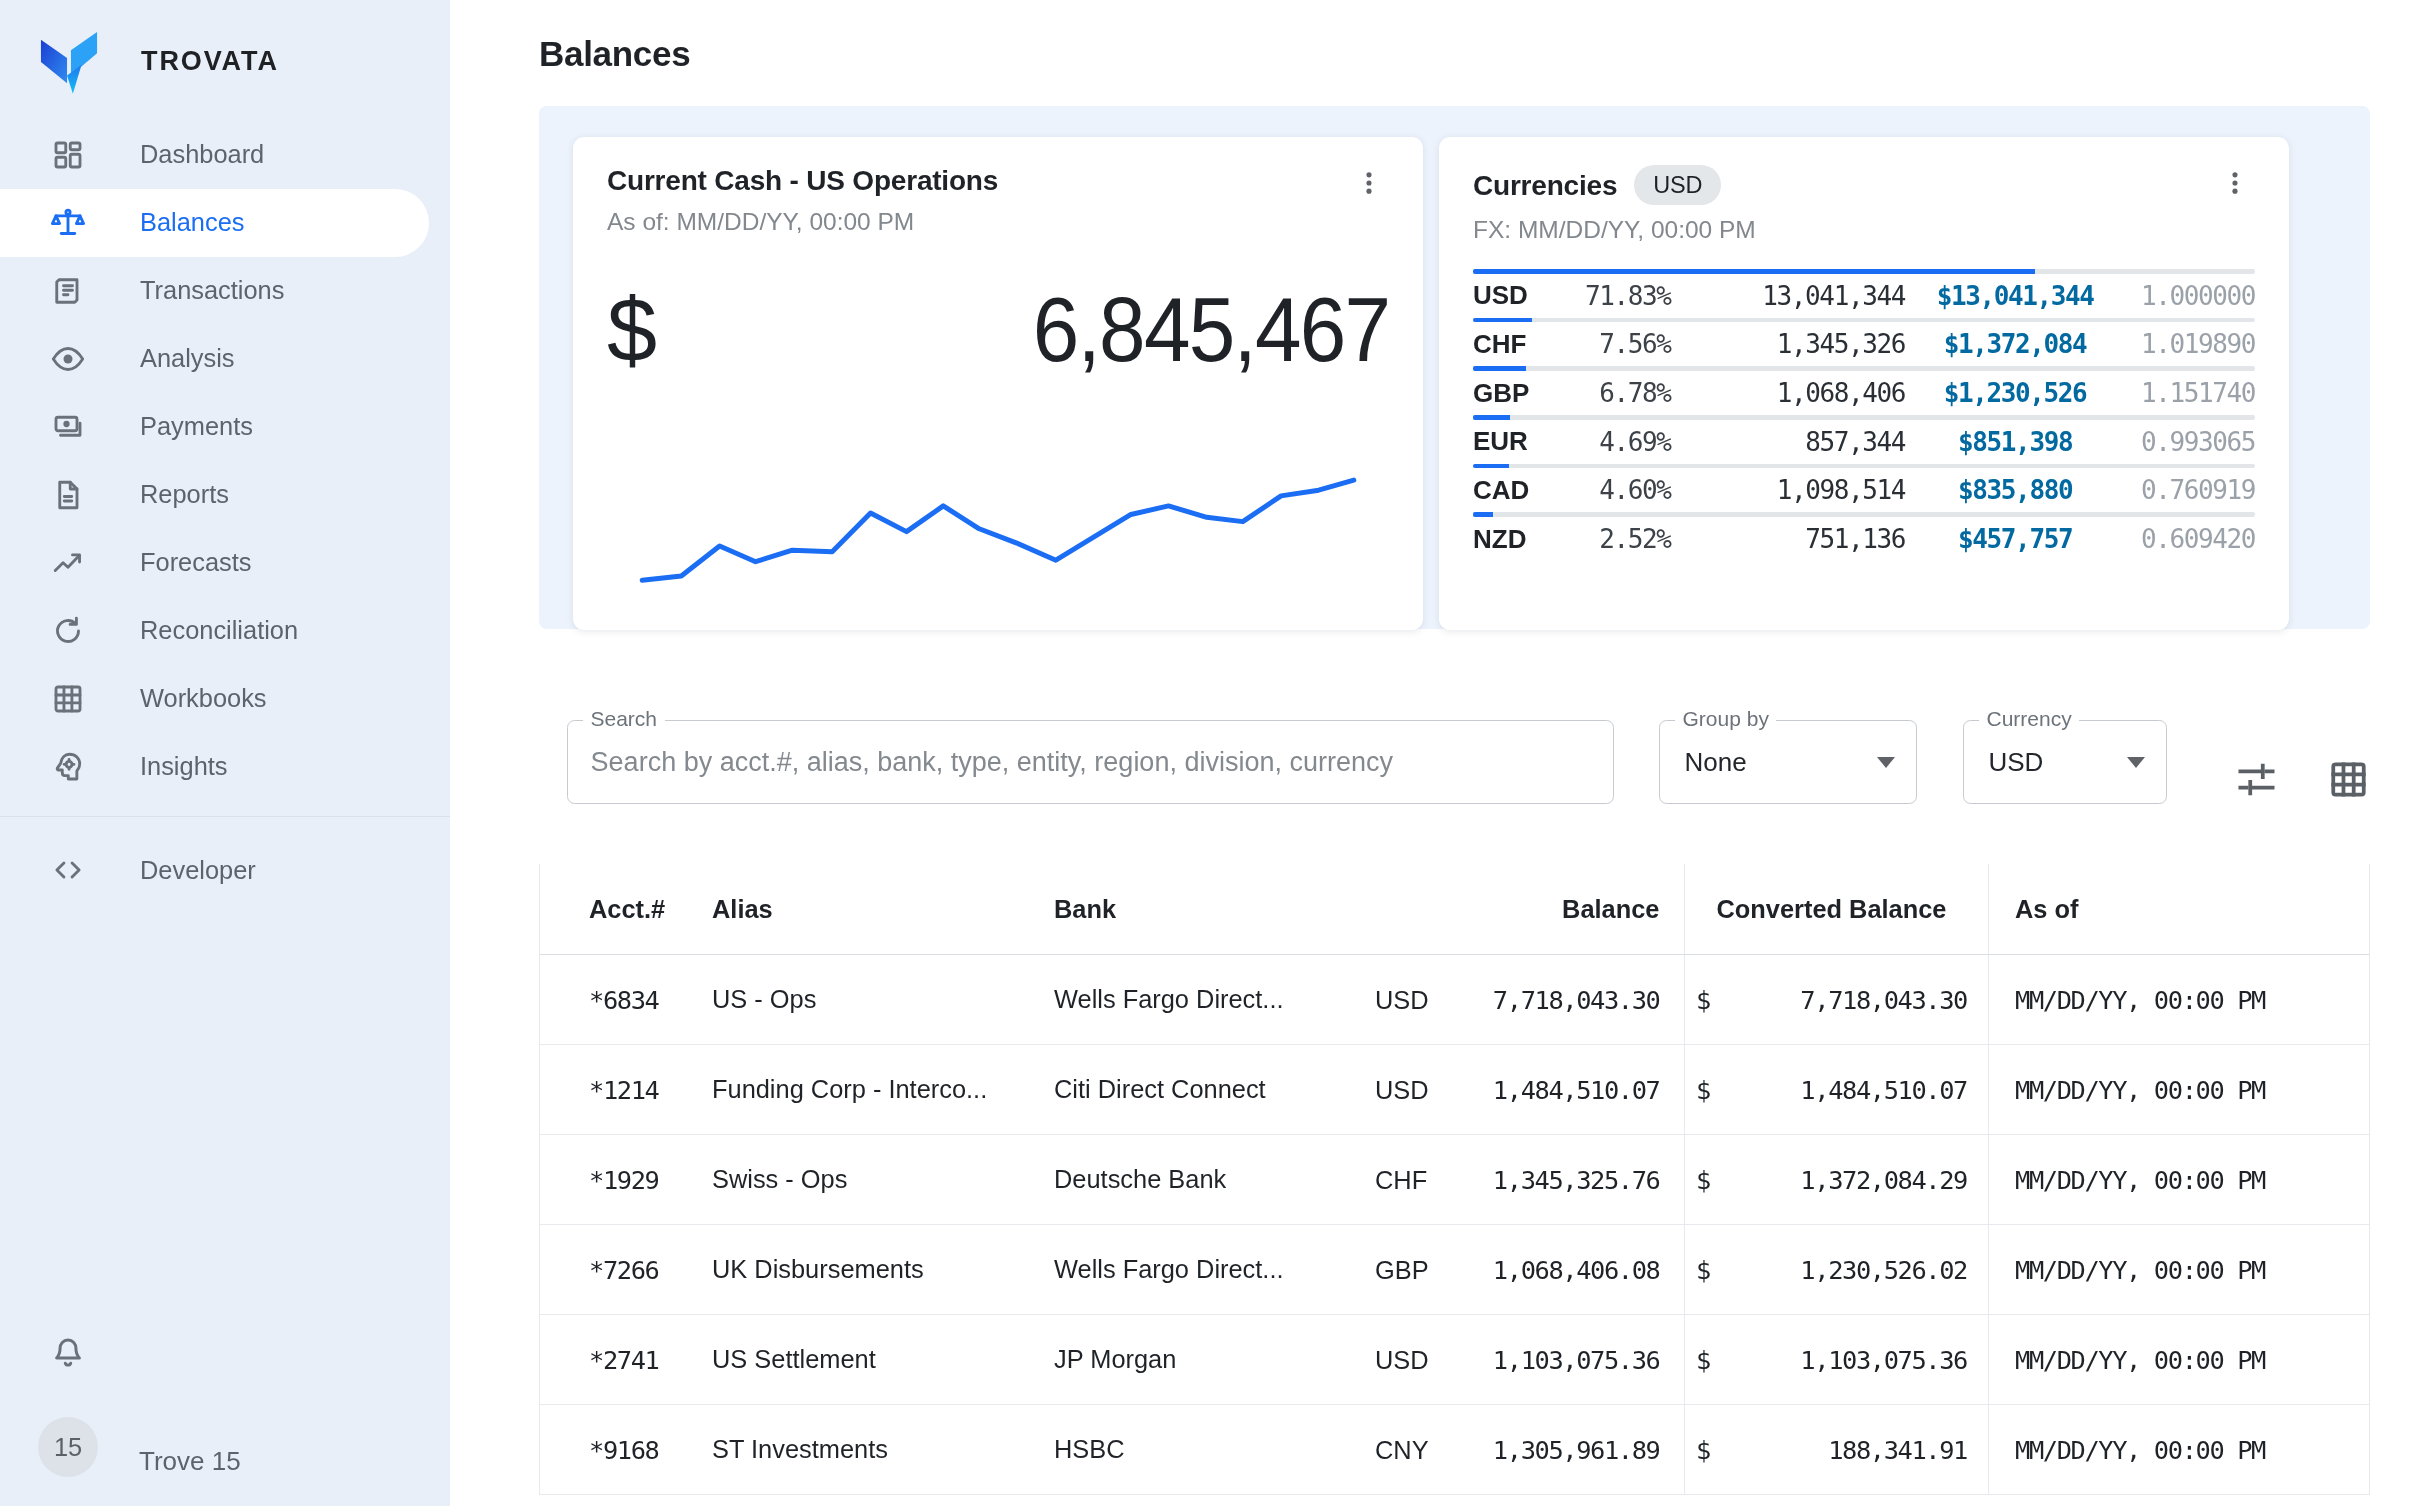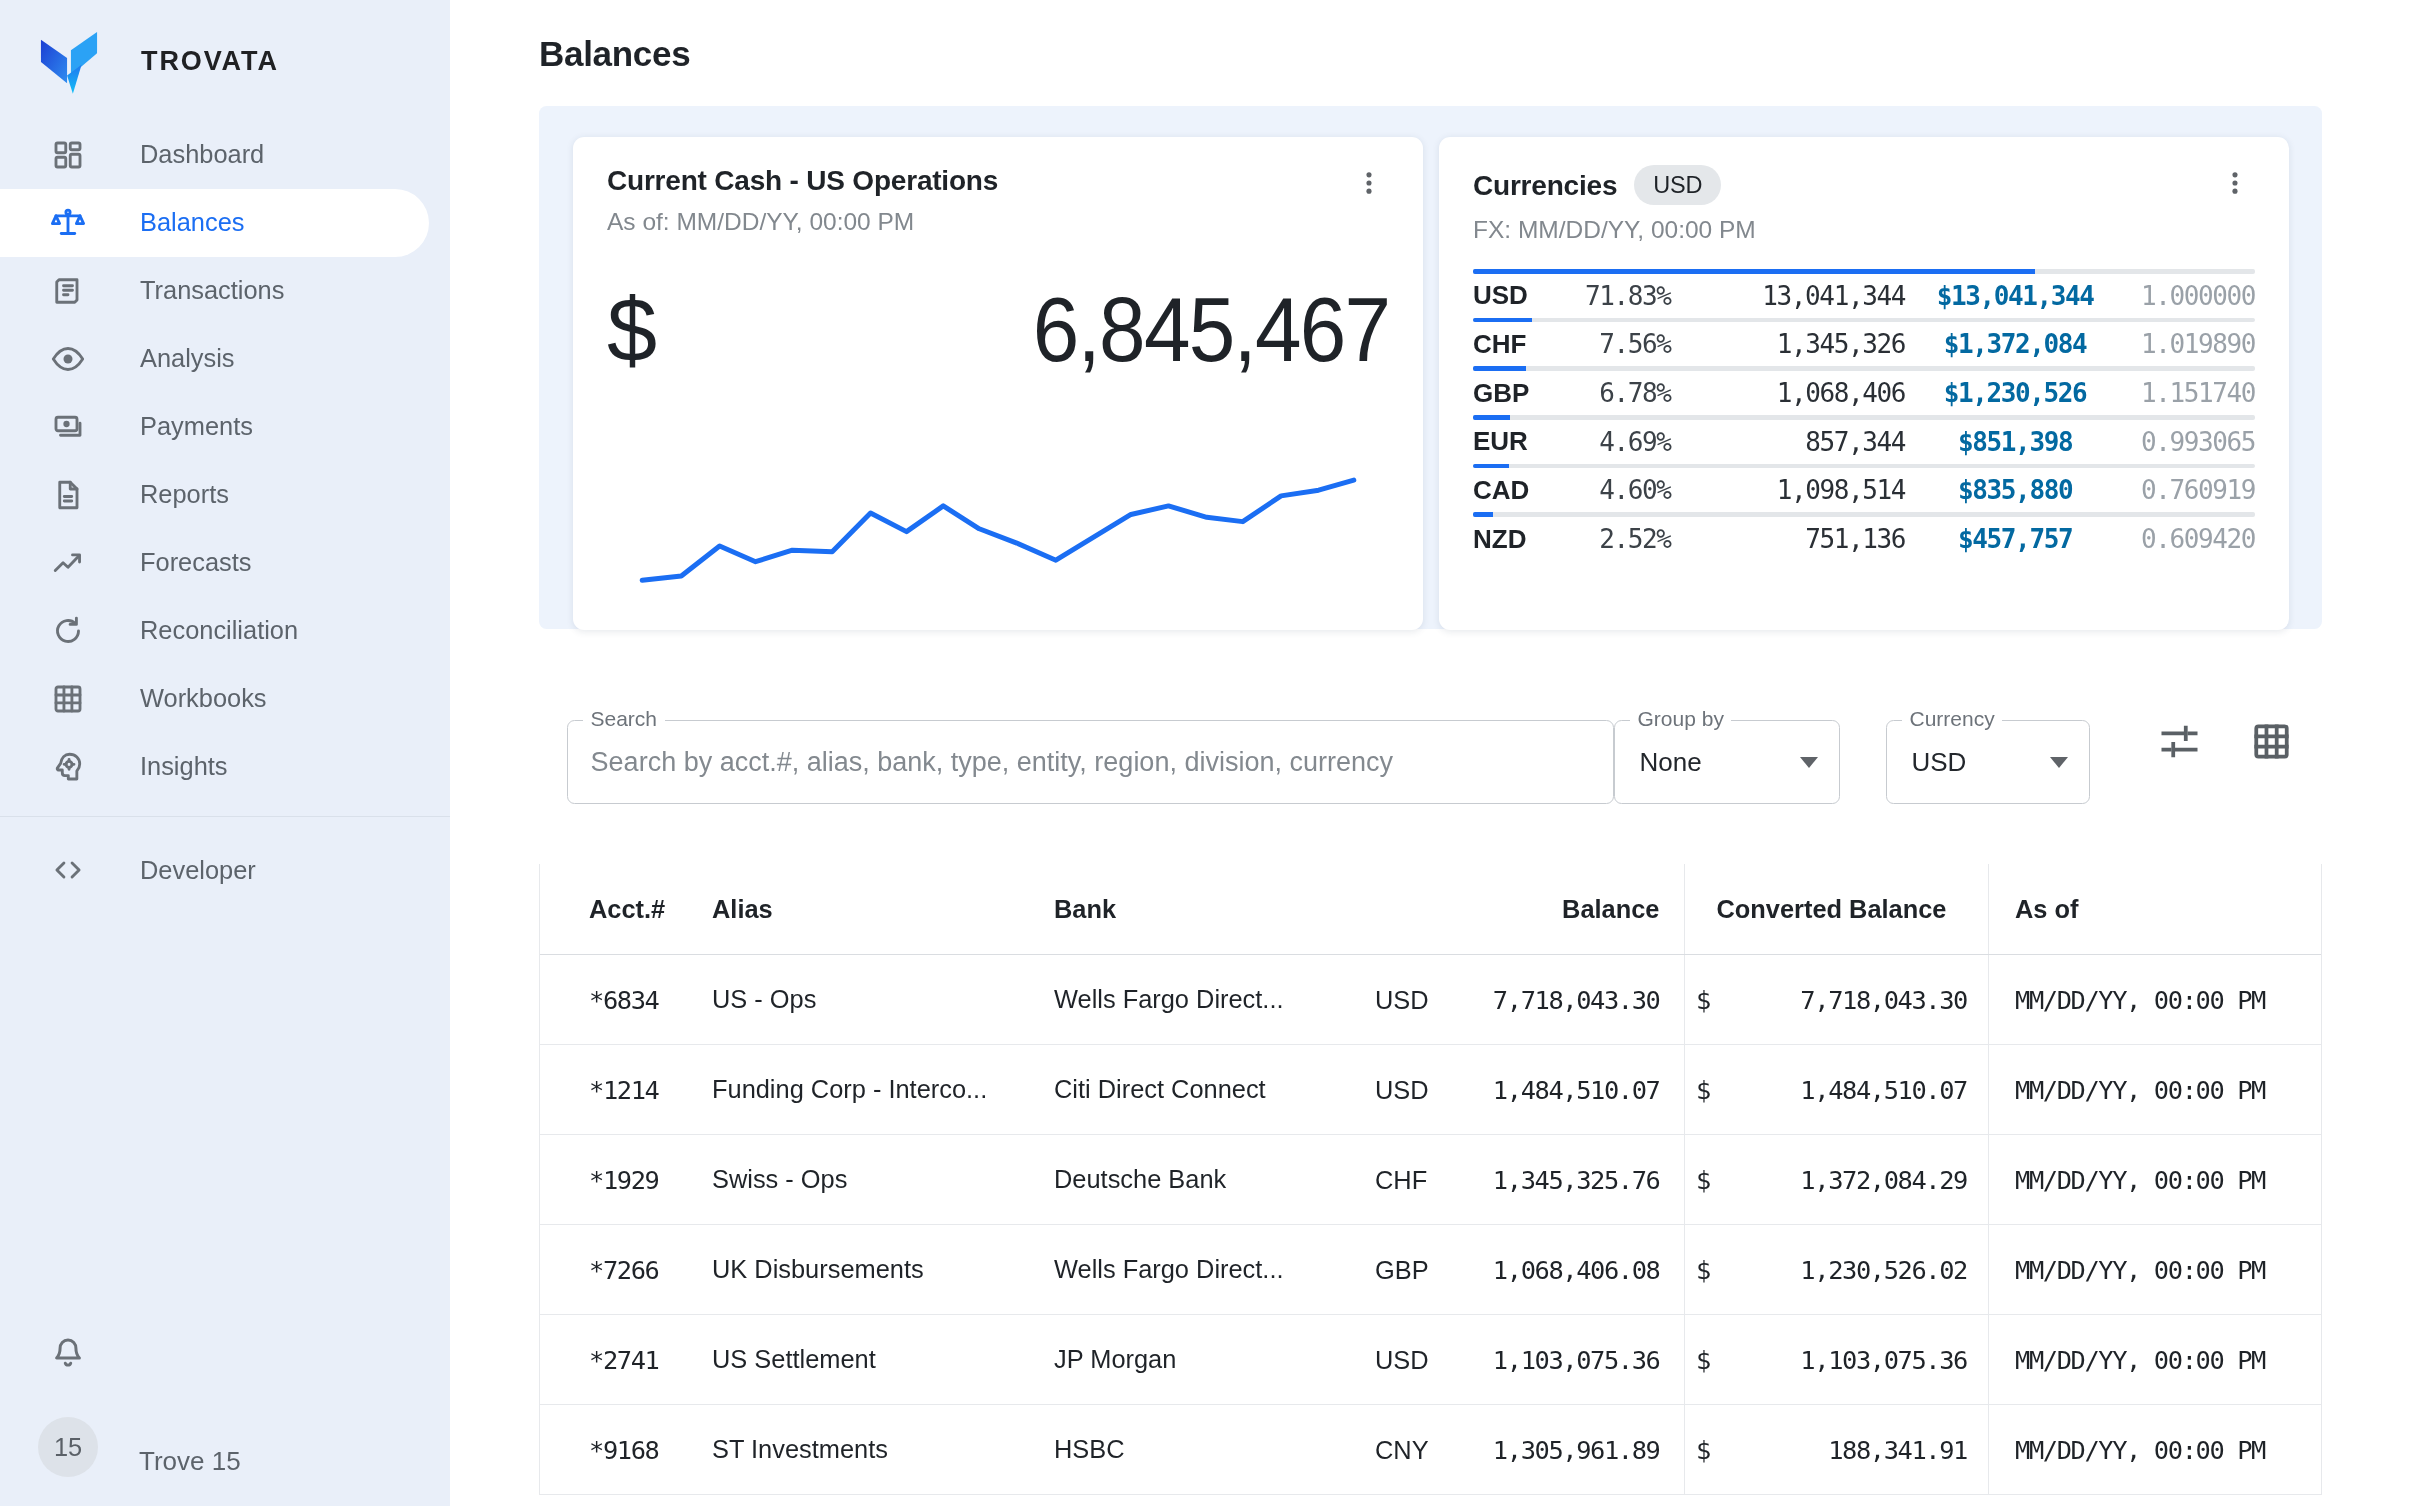--- a/index.html
+++ b/index.html
@@ -74,29 +74,29 @@
   .cbar{height:4.7px;background:#e3e6e9;border-radius:1.9px;overflow:hidden;margin-top:0;}
   .cfill{height:100%;background:var(--accent);}
   .fx-row{display:flex;align-items:center;height:44px;font-size:26px;}
   .fx-code{width:85px;font-weight:bold;font-size:26px;letter-spacing:0;}
   .fx-pct{width:113px;text-align:right;color:#3c4248;}
   .fx-amt{width:235px;text-align:right;color:#2a2f35;}
   .fx-conv{width:221px;text-align:center;color:#0369a1;font-weight:bold;}
   .fx-rate{width:130px;text-align:right;color:var(--txt-3);}
 
   
-  .filters{margin-top:91px;display:flex;align-items:flex-start;padding-left:28px;}
+  .filters{margin-top:91px;display:flex;align-items:flex-end;padding-left:28px;}
   .field{position:relative;border:1.9px solid #c7cbd0;border-radius:7.5px;height:84px;background:#fff;}
   .field-label{position:absolute;top:-14px;left:15px;background:#fff;padding:0 7.5px;
     font-size:21px;color:#6d737a;}
   .search-field{width:1047px;}
   .search-field input{border:none;outline:none;width:100%;height:100%;padding:0 22.6px;
     font-size:27px;font-family:inherit;color:#1f2328;background:transparent;}
   .search-field input::placeholder{color:#83898f;}
-  .select{width:226px;display:flex;align-items:center;padding:0 21px 0 24.5px;cursor:pointer;}
+  .select{width:258px;margin-left:45px;display:flex;align-items:center;padding:0 21px 0 24.5px;cursor:pointer;}
   .select.currency{width:204px;margin-left:46px;}
   .select-value{font-size:26px;color:#23272c;}
   .caret{margin-left:auto;width:0;height:0;border-left:9.4px solid transparent;
     border-right:9.4px solid transparent;border-top:11.3px solid #5f6368;}
   .icon-btn{margin-left:68px;cursor:pointer;}
   .icon-btn.last{margin-left:49px;}
   .icon-btn svg{width:43px;height:43px;stroke:#5a6065;fill:none;stroke-width:2.1;stroke-linecap:square;}
 
   
   .table{margin-top:60px;border-left:1.9px solid var(--line);border-right:1.9px solid var(--line);}

